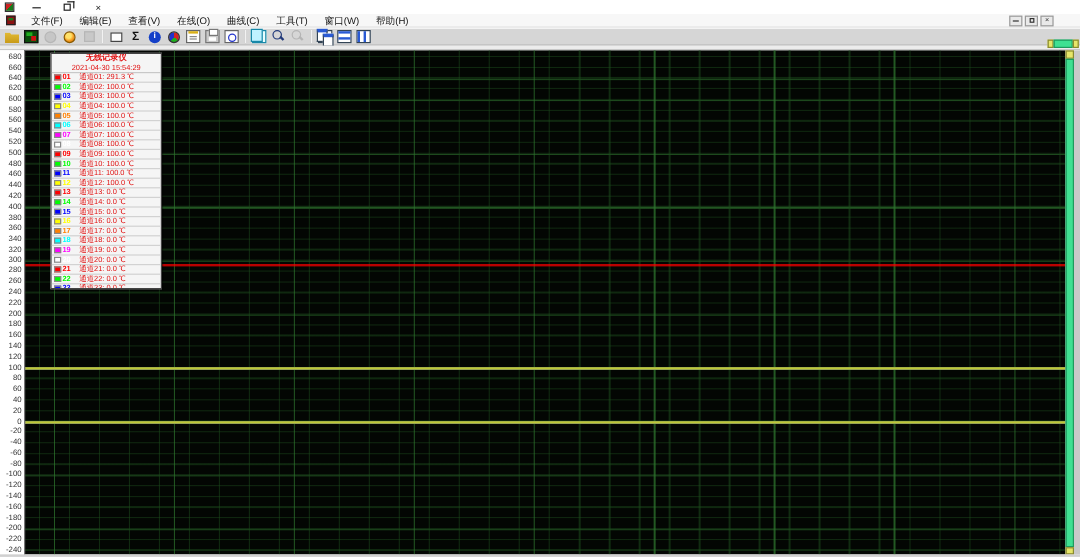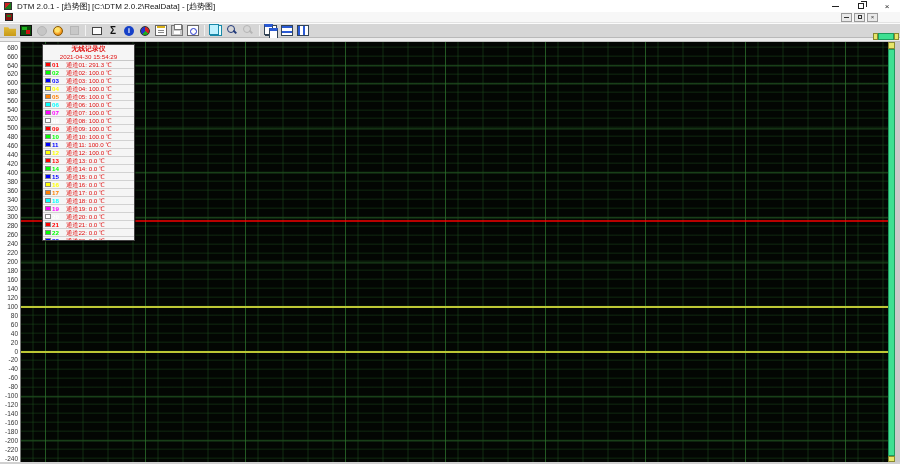--- a/index.html
+++ b/index.html
@@ -124,34 +124,43 @@
   .hscroll .thumb { flex:1; height:7px; background:#3fe092; border:1px solid #1f9a5e; }
 
   .right-margin { position:absolute; left:895px; top:42px; width:5px; height:420px; background:#c9c9c9; }
   .bottom-strip { position:absolute; left:0; top:462px; width:900px; height:2px; background:#d0d0d0; }
 </style>
 </head>
 <body>
 
 <div class="titlebar">
   <div class="app-icon"></div>
-  <div class="title-text">DTM 2.0.1 - [趋势图] [C:\DTM 2.0.2\RealData] - [趋势图]</div>
   <div class="win-btns">
     <div class="win-btn">
         <span class="glyph-min"></span>
       </div>
     <div class="win-btn">
         <span class="glyph-restore"></span>
       </div>
     <div class="win-btn">×</div>
   </div>
 </div>
 
 <div class="menubar">
   <div class="mdi-icon"></div>
+  <div id="menu-items" style="display:flex;">
+      <div class="menu-item">文件(F)</div>
+      <div class="menu-item">编辑(E)</div>
+      <div class="menu-item">查看(V)</div>
+      <div class="menu-item">在线(O)</div>
+      <div class="menu-item">曲线(C)</div>
+      <div class="menu-item">工具(T)</div>
+      <div class="menu-item">窗口(W)</div>
+      <div class="menu-item">帮助(H)</div>
+    </div>
   <div class="mdi-btns">
     <div class="mdi-btn">
         <span class="glyph-min-s"></span>
       </div>
     <div class="mdi-btn">
         <span class="glyph-restore-s"></span>
       </div>
     <div class="mdi-btn">×</div>
   </div>
 </div>

